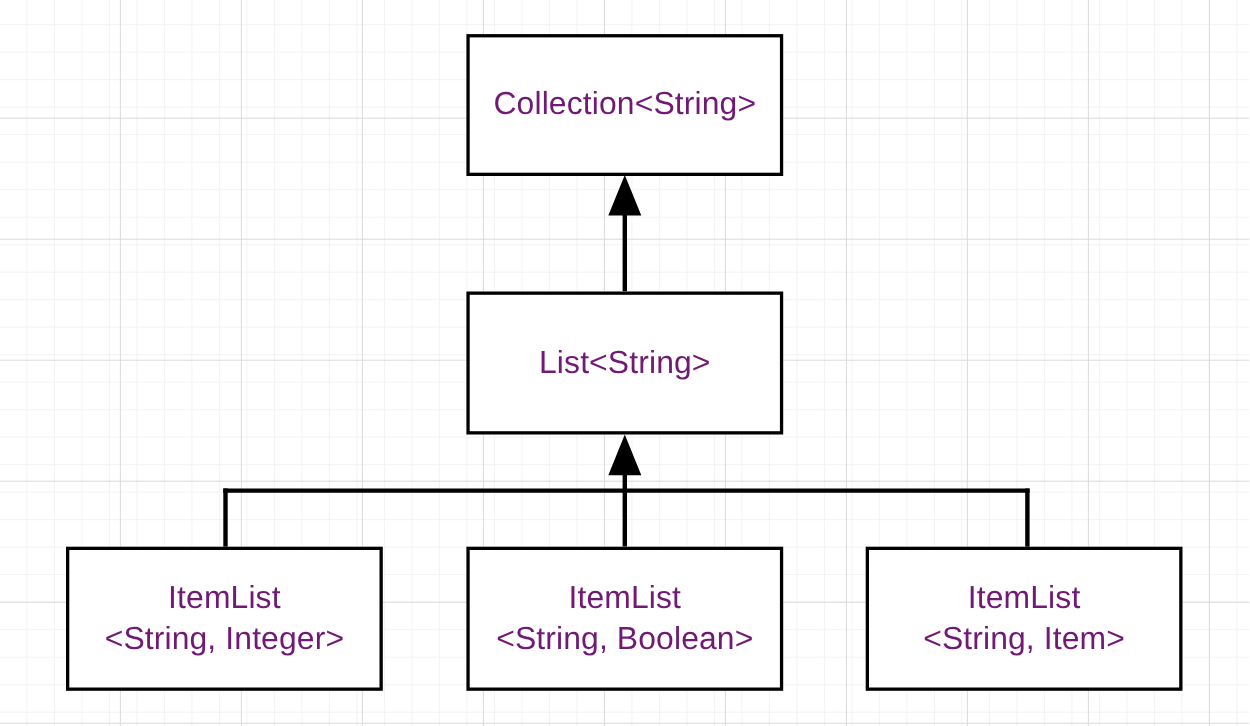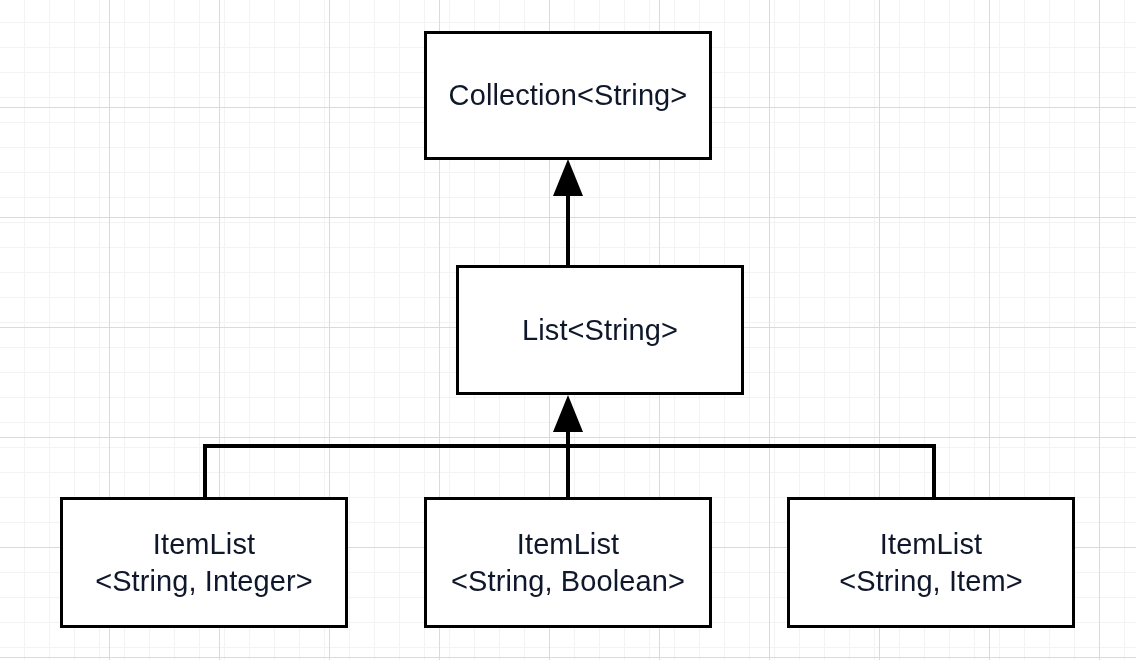--- a/index.html
+++ b/index.html
@@ -50,31 +50,31 @@
     box-sizing: border-box;
     background: #ffffff;
     border: 3px solid #000000;
     display: flex;
     align-items: center;
     justify-content: center;
     text-align: center;
   }
 
   .node-label {
-    color: #0f172a;
+    color: #701a75;
     font-size: 29px;
     line-height: 1.27;
     letter-spacing: 0.1px;
     white-space: pre-line;
     padding: 0 6px;
   }
 
   
   #node-collection { left: 424px; top: 31px;  width: 288px; height: 129px; }
-  #node-list       { left: 424px; top: 265px; width: 288px; height: 130px; margin-left: 32px; }
+  #node-list       { left: 424px; top: 265px; width: 288px; height: 130px; }
   #node-itemlist-integer { left: 60px;  top: 497px; width: 288px; height: 131px; }
   #node-itemlist-boolean { left: 424px; top: 497px; width: 288px; height: 131px; }
   #node-itemlist-item    { left: 787px; top: 497px; width: 288px; height: 131px; }
 </style>
 </head>
 <body>
 
 <div id="canvas">
 
   <svg id="edge-layer" viewBox="0 0 1136 660" width="1136" height="660" xmlns="http://www.w3.org/2000/svg">

